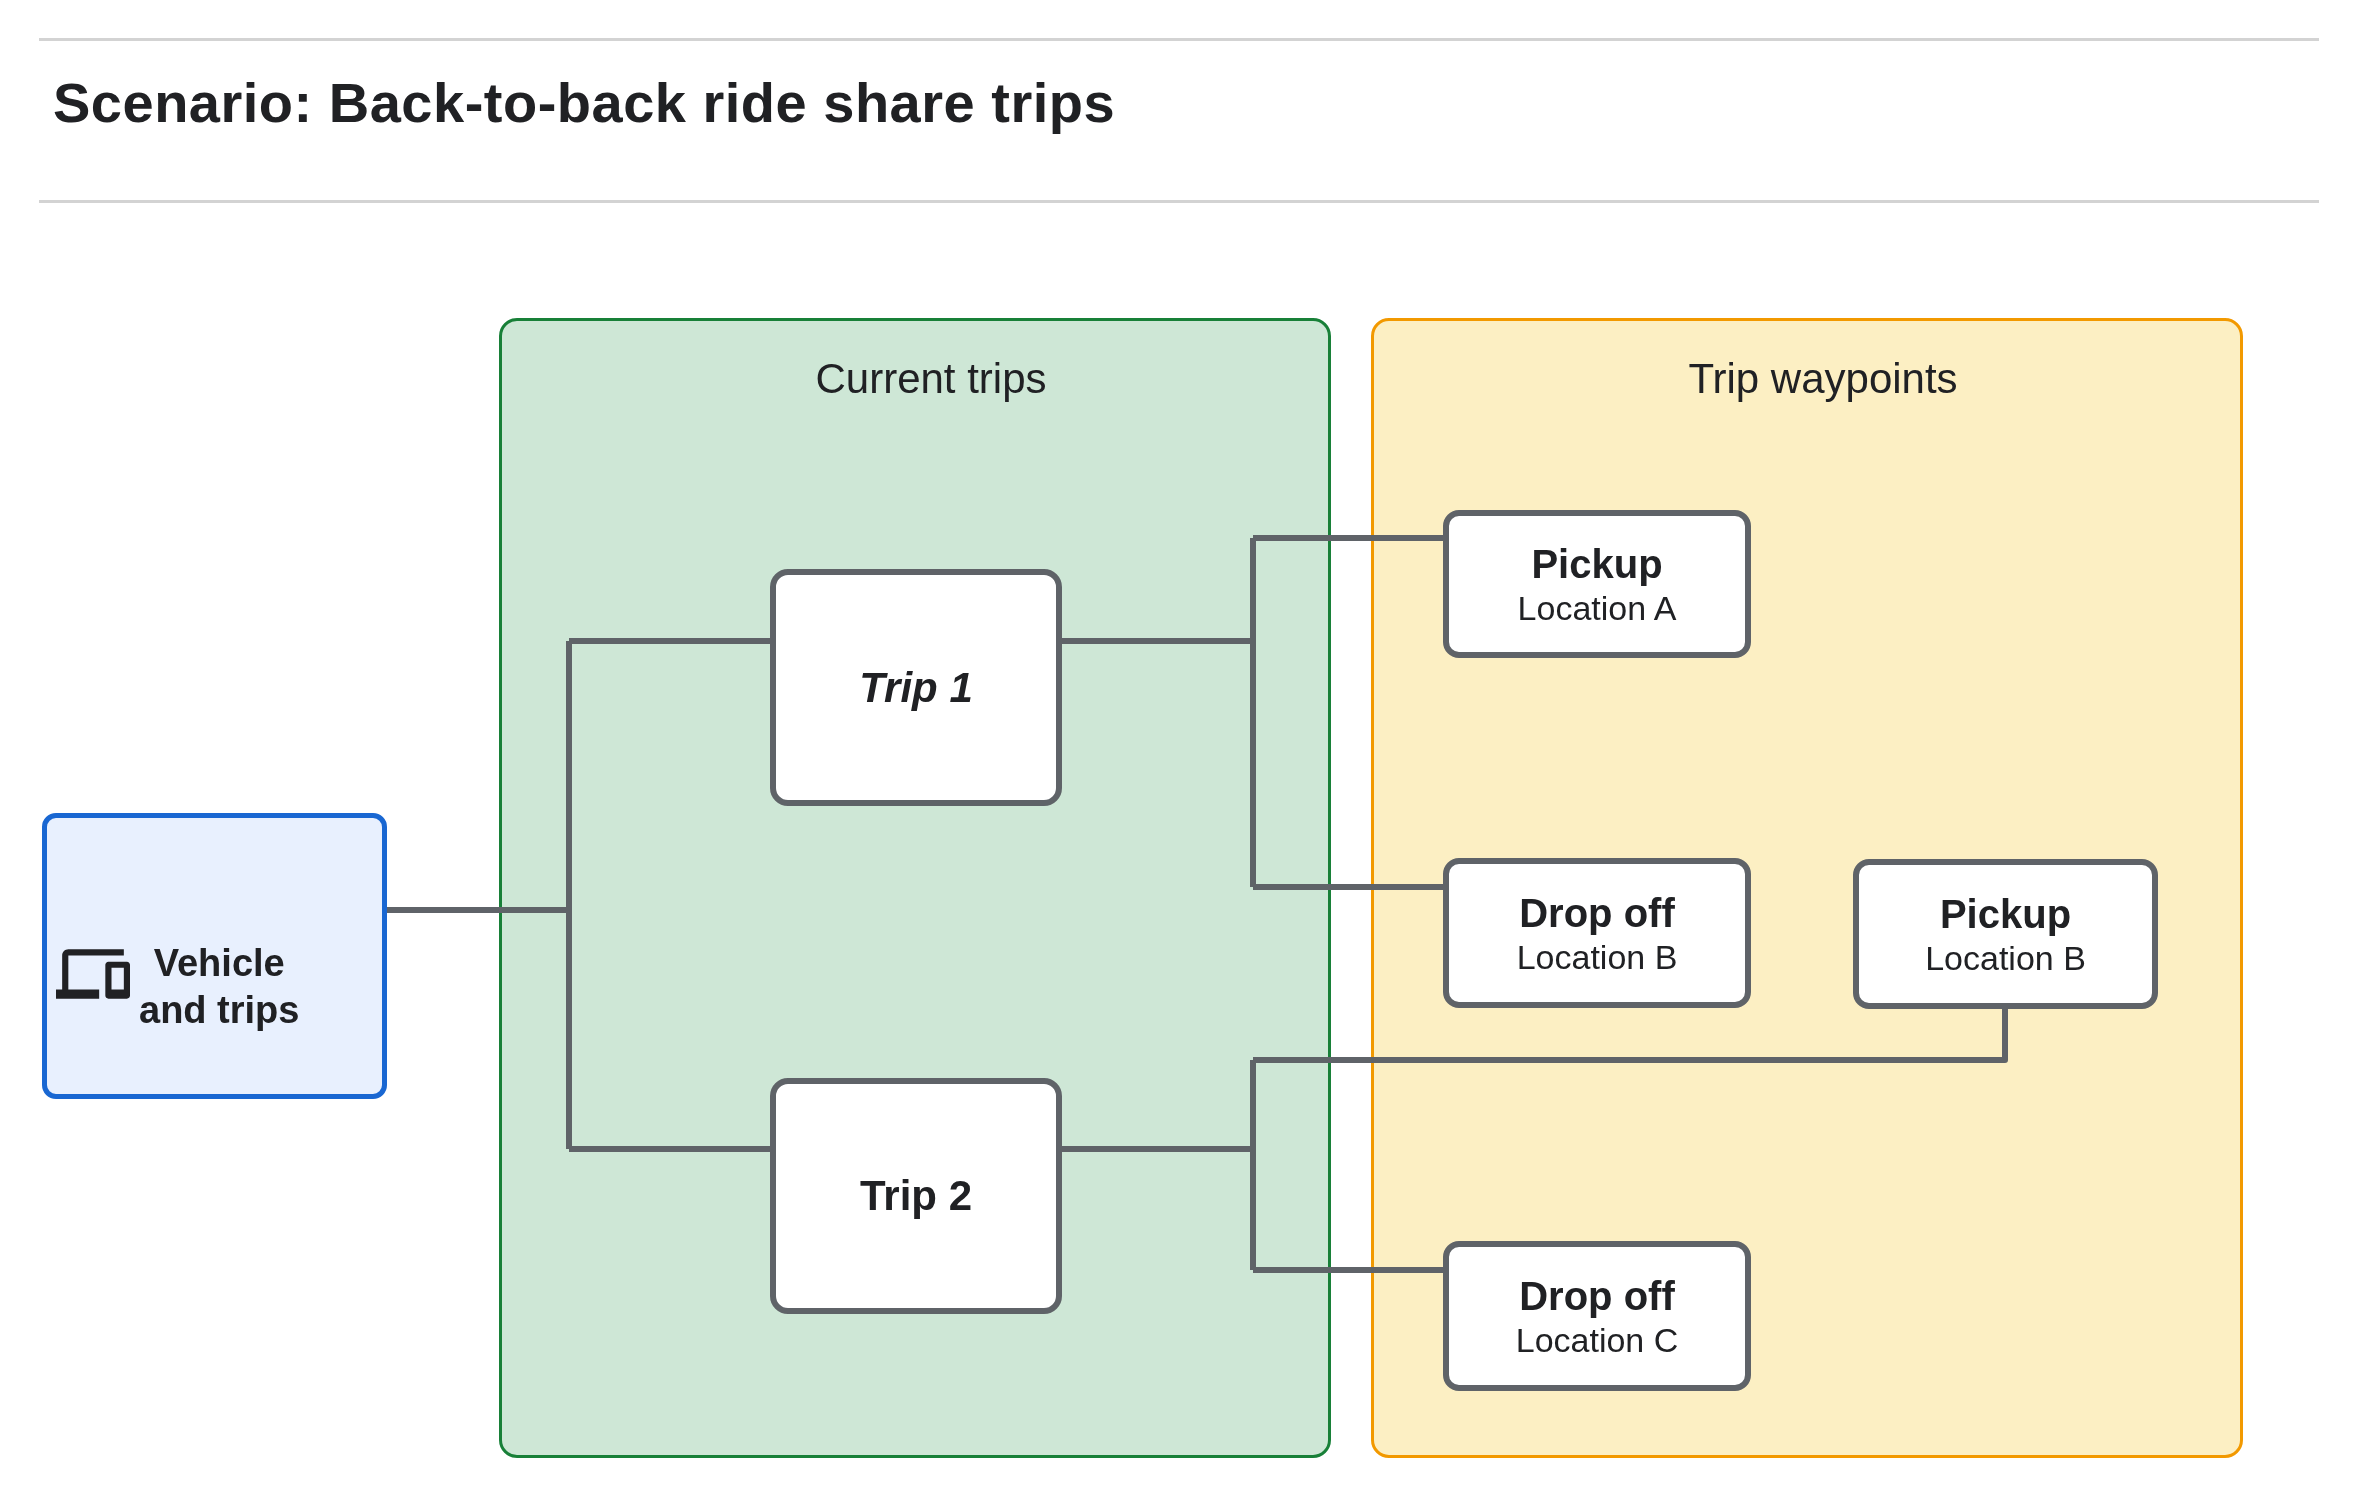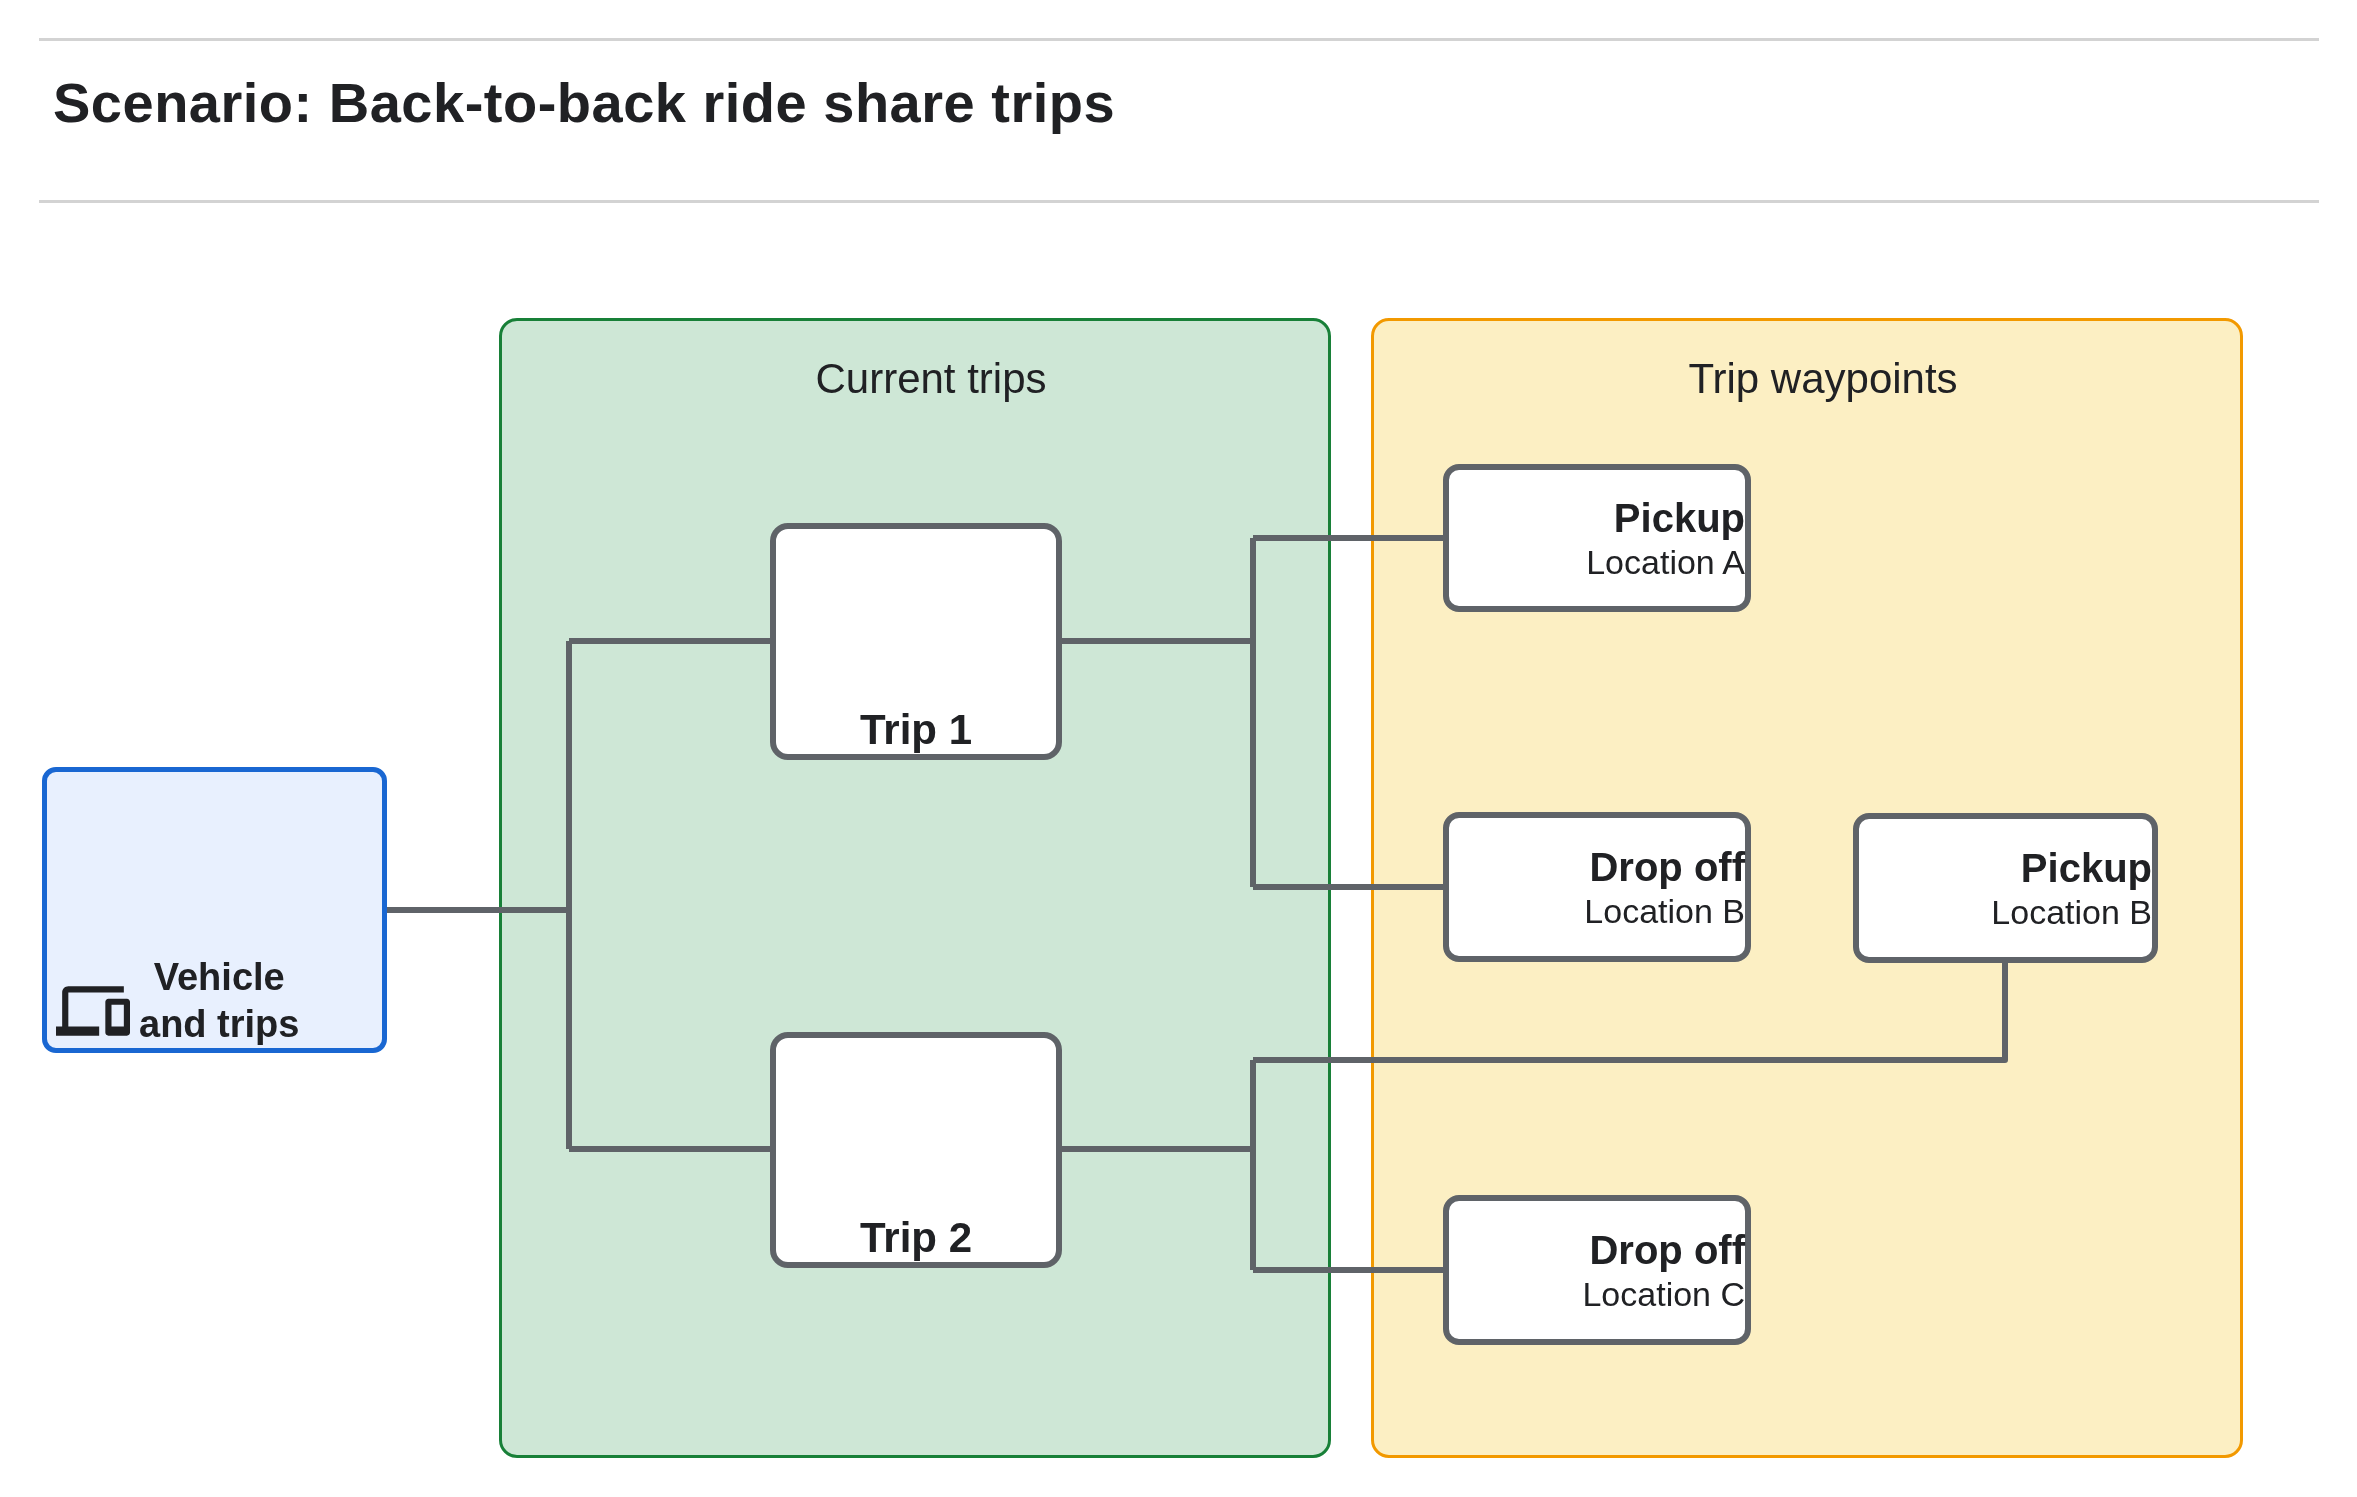--- a/index.html
+++ b/index.html
@@ -72,43 +72,44 @@
     stroke-width: 6px;
     stroke-linejoin: round;
     stroke-linecap: butt;
   }
   .node {
     position: absolute;
     background: var(--c-node-fill, #ffffff);
     border: 6px solid var(--c-node-border, #5F6368);
     border-radius: 18px;
     display: flex;
-    align-items: flex-end;
+    align-items: center;
     justify-content: center;
+    margin-top: 46px;
   }
   .node-vehicle {
     left: 42px; top: 767px;
     width: 345px; height: 286px;
     background: var(--c-vehicle-fill, #E8F0FE);
     border: 5px solid var(--c-vehicle-border, #1967D2);
     border-radius: 14px;
     flex-direction: row;
     justify-content: flex-start;
     padding-top: 36px;
   }
   .devices-icon-svg { width: 92px; height: 74px; display: block; }
   .vehicle-label {
     margin-top: 26px;
     text-align: center;
     font-size: 38px;
     font-weight: bold;
     line-height: 47px;
   }
   .node-trip { font-size: 42px; font-weight: bold; }
-  .node-trip1 { left: 770px; top: 523px;  width: 292px; height: 237px; }
+  .node-trip1 { left: 770px; top: 523px;  width: 292px; height: 237px; font-style: italic; }
   .node-trip2 { left: 770px; top: 1032px; width: 292px; height: 236px; }
   .node-wp {
     flex-direction: column;
     border-radius: 16px;
   }
   .node-pickup-a  { left: 1443px; top: 464px;  width: 308px; height: 148px; }
   .node-dropoff-b { left: 1443px; top: 812px;  width: 308px; height: 150px; }
   .node-pickup-b  { left: 1853px; top: 813px;  width: 305px; height: 150px; }
   .node-dropoff-c { left: 1443px; top: 1195px; width: 308px; height: 150px; }
   .wp-title { font-size: 40px; font-weight: bold; line-height: 48px; }

